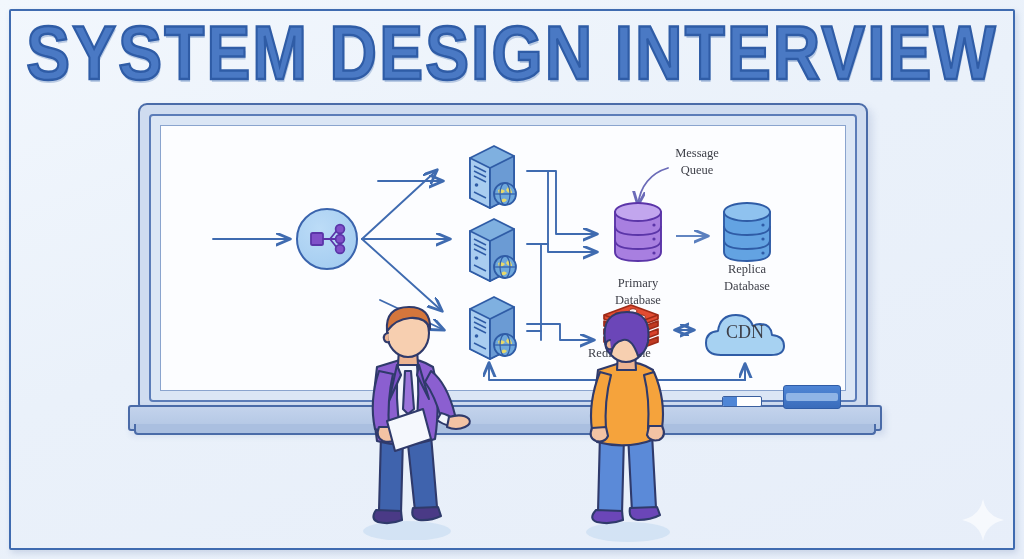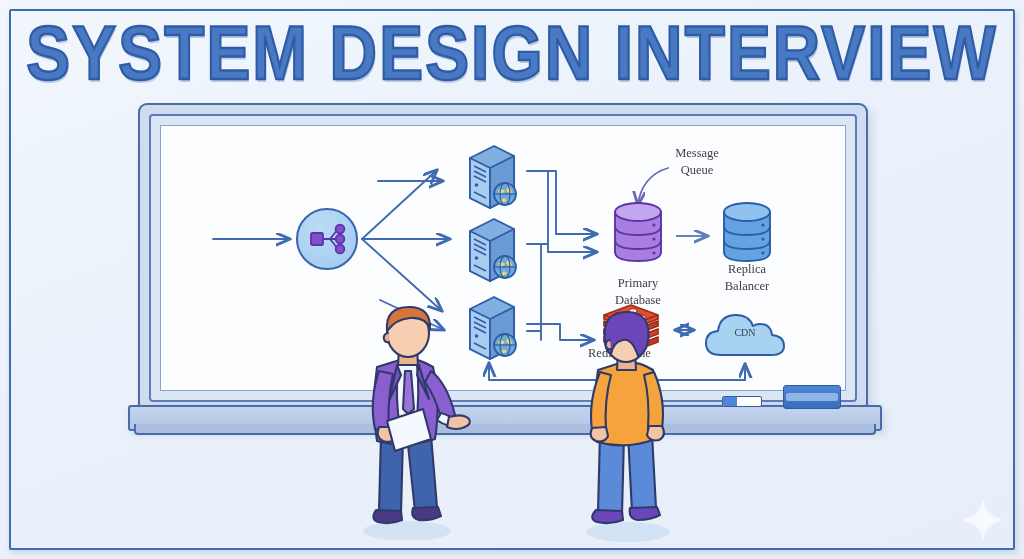--- a/index.html
+++ b/index.html
@@ -100,21 +100,21 @@
   #db-replica{left:716px;top:196px;}
   #db-primary-label{left:590px;top:275px;width:96px;}
   #db-replica-label{left:699px;top:261px;width:96px;}
   #mq-label{left:653px;top:145px;width:88px;}
   
   #cache{position:absolute;left:600px;top:303px;width:62px;height:46px;}
   #cache-label{left:588px;top:345px;width:110px;text-align:left;}
   
   #cdn{position:absolute;left:699px;top:305px;width:92px;height:56px;}
   #cdn-label{
-    left:699px;top:324px;width:92px;color:#3d3f48;font-size:10px;font-weight:normal;
+    left:699px;top:324px;width:92px;color:#3d3f48;font-size:18px;font-weight:normal;
   }
   
   .person{position:absolute;}
   #person-left{left:345px;top:305px;width:130px;height:235px;}
   #person-right{left:570px;top:310px;width:112px;height:232px;}
 </style>
 </head>
 <body>
 
 <div id="stage">
@@ -297,21 +297,21 @@
         <ellipse cx="31" cy="16" rx="23" ry="9" fill="#8fc2ef"></ellipse>
         <path d="M8,30 q0,9 23,9 q23,0 23,-9" fill="none"></path>
         <path d="M8,44 q0,9 23,9 q23,0 23,-9" fill="none"></path>
       </g>
       <circle cx="47" cy="29" r="1.6" fill="#2f5ca6"></circle>
       <circle cx="47" cy="43" r="1.6" fill="#2f5ca6"></circle>
       <circle cx="47" cy="57" r="1.6" fill="#2f5ca6"></circle>
     </svg>
   </div>
   <div class="nlabel" id="db-replica-label">Replica
-Balancer</div>
+Database</div>
 
   <div id="cache">
     <svg viewBox="0 0 62 46" style="width:100%;height:100%">
       <g stroke="#9e2b18" stroke-width="1.7" stroke-linejoin="round">
         <path d="M4,34 L31,44 L58,34 L58,39 L31,49 L4,39 Z" fill="#c03a22"></path>
         <path d="M4,26 L31,36 L58,26 L58,31 L31,41 L4,31 Z" fill="#d9412b"></path>
         <path d="M4,18 L31,28 L58,18 L58,23 L31,33 L4,23 Z" fill="#c03a22"></path>
         <path d="M4,12 L31,2 L58,12 L58,16 L31,26 L4,16 Z" fill="#e24c32"></path>
         <path d="M4,12 L31,22 L58,12" fill="none"></path>
       </g>

